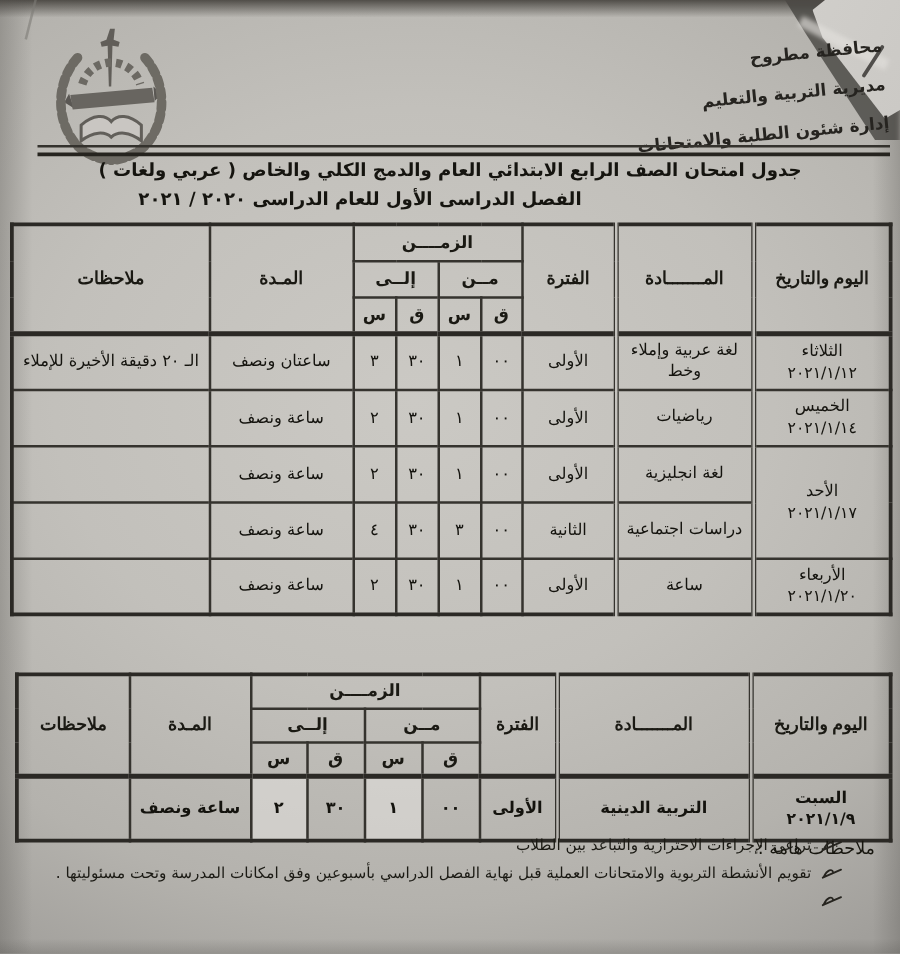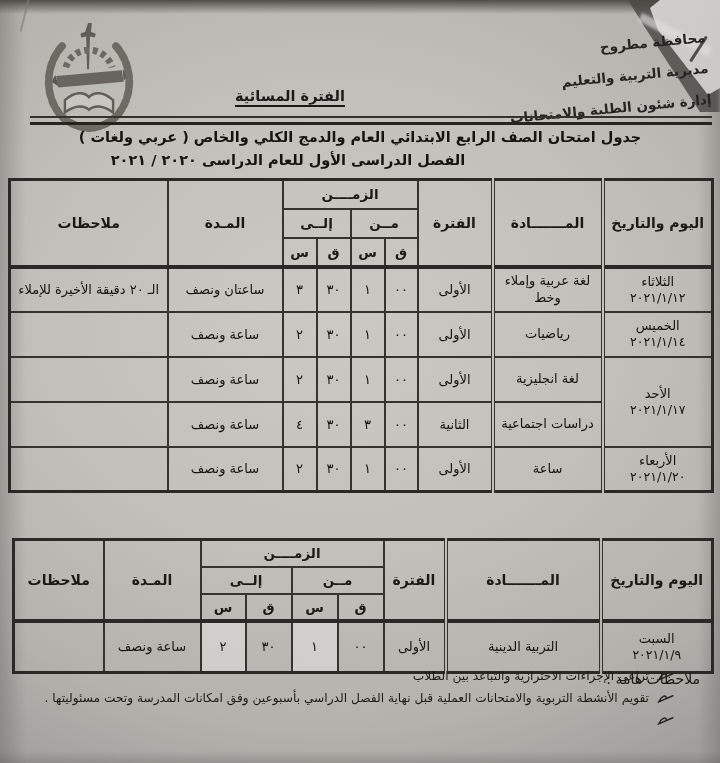--- a/index.html
+++ b/index.html
@@ -49,23 +49,23 @@
   table.sched{position:absolute;border-collapse:collapse;table-layout:fixed;direction:rtl;
     border:3px solid #2b2925;}
   .t1{left:8px;top:178px;width:703px;}
   .t2{left:12px;top:538px;width:699px;}
   .sched th,.sched td{border:2px solid #35332e;text-align:center;vertical-align:middle;
     padding:0 2px;overflow:hidden;}
   .sched th{font-size:13.5px;font-weight:bold;color:#1a1913;}
   .sched th.big{font-size:14px;}
   .sched td{font-size:13px;color:#14130e;}
   .t1 thead tr{height:29px;} .t1 tbody tr{height:45px;}
-  .t2 thead tr{height:27px;} .t2 tbody tr{height:52px;}
+  .t2 thead tr{height:27px;} .t2 tbody tr{height:52px;font-weight:bold;}
   .sched thead tr.subhead th{border-bottom:4px solid #2b2925;}
-  .sched thead th[rowspan]{border-bottom:4px solid #2b2925;}
+  .sched thead th[rowspan]{border-bottom:4px solid #2b2925;font-family:Liberation Serif, serif;}
   .c-sub{border-left:4px double #35332e !important;border-right:4px double #35332e !important;}
   .cell-day .day{font-size:13px;line-height:1.25;}
   .cell-day .date{font-size:12.5px;line-height:1.25;}
   .cell-subject{font-size:13.5px;line-height:1.25;padding:0 6px;margin-top:44px;}
   .cell-notes{font-size:12px;line-height:1.5;padding:0 14px;}
   .patch{background:rgba(228,226,222,.55);}
   
   .section2-title{position:absolute;left:0;top:498px;width:720px;text-align:center;
     font-size:14.5px;font-weight:bold;color:#13120d;}
   
@@ -101,21 +101,20 @@
     <path d="M27 28 C10 47 8 78 25 99 C34 109 47 113 55 113" fill="none" stroke="#5d5a53" stroke-width="8" stroke-dasharray="6 4" stroke-linecap="round"></path>
     <path d="M83 28 C100 47 102 78 85 99 C76 109 63 113 55 113" fill="none" stroke="#5d5a53" stroke-width="8" stroke-dasharray="6 4" stroke-linecap="round"></path>
   </svg>
 
   <div class="org-block">
     <div class="org-line">محافظة مطروح</div>
     <div class="org-line">مديرية التربية والتعليم</div>
     <div class="org-line">إدارة شئون الطلبة والامتحانات</div>
   </div>
 
-  <div class="shift-label">الفترة المسائية</div>
   <div class="rule-double"></div>
   <div class="title-1">جدول امتحان الصف الرابع الابتدائي العام والدمج الكلي والخاص ( عربي ولغات )</div>
   <div class="title-2">الفصل الدراسى الأول للعام الدراسى ٢٠٢٠ / ٢٠٢١</div>
 
   <table class="sched t1">
     <colgroup>
       <col style="width:110px">
         <col style="width:110px">
         <col style="width:75px">
       <col style="width:33px">

